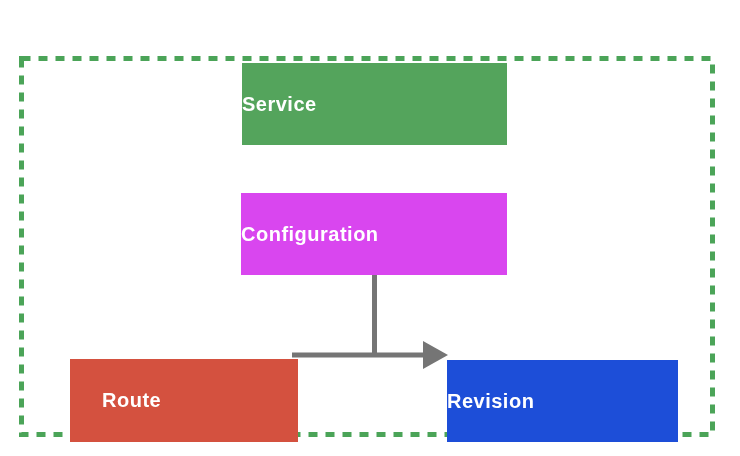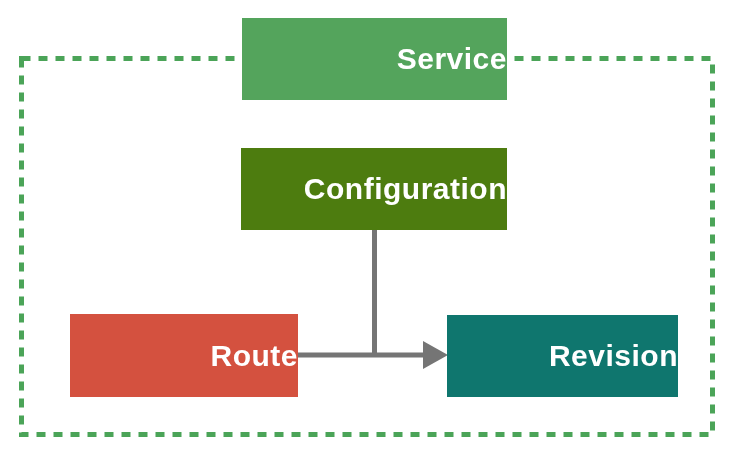--- a/index.html
+++ b/index.html
@@ -19,25 +19,26 @@
     position: absolute;
     left: 0;
     top: 0;
     width: 740px;
     height: 456px;
   }
   .node {
     position: absolute;
     display: flex;
     align-items: center;
-    justify-content: flex-end;
+    justify-content: flex-start;
     font-weight: bold;
-    font-size: 30px;
+    font-size: 20px;
     letter-spacing: 0.5px;
     box-sizing: border-box;
+    margin-top: 45px;
   }
   .node-service       { left: 242px; top: 18px;  width: 265px; height: 82px; }
   .node-configuration { left: 241px; top: 148px; width: 266px; height: 82px; }
   .node-route         { left: 70px;  top: 314px; width: 228px; height: 83px; }
   .node-revision      { left: 447px; top: 315px; width: 231px; height: 82px; }
 </style>
 </head>
 <body>
 
 <div class="canvas">
@@ -48,25 +49,25 @@
 
     <path d="M 374.5 228 L 374.5 355 M 292 355 L 432 355" fill="none" stroke-width="5" stroke="#757575"></path>
 
     <polygon points="423,341 448,355 423,369" fill="#757575"></polygon>
   </svg>
 
   <div class="node node-service" style="background-color: rgb(84, 164, 92);">
     <span style="color: rgb(255, 255, 255);">Service</span>
   </div>
 
-  <div class="node node-configuration" style="background-color: #4d7c0f;">
+  <div class="node node-configuration" style="background-color: #d946ef;">
     <span style="color: rgb(255, 255, 255);">Configuration</span>
   </div>
 
   <div class="node node-route" style="background-color: rgb(212, 81, 63); padding-left: 32px;">
     <span style="color: rgb(255, 255, 255);">Route</span>
   </div>
 
-  <div class="node node-revision" style="background-color: #0f766e; padding-left: 48px;">
+  <div class="node node-revision" style="background-color: #1d4ed8;">
     <span style="color: rgb(255, 255, 255);">Revision</span>
   </div>
 
 </div>
 
 </body></html>

